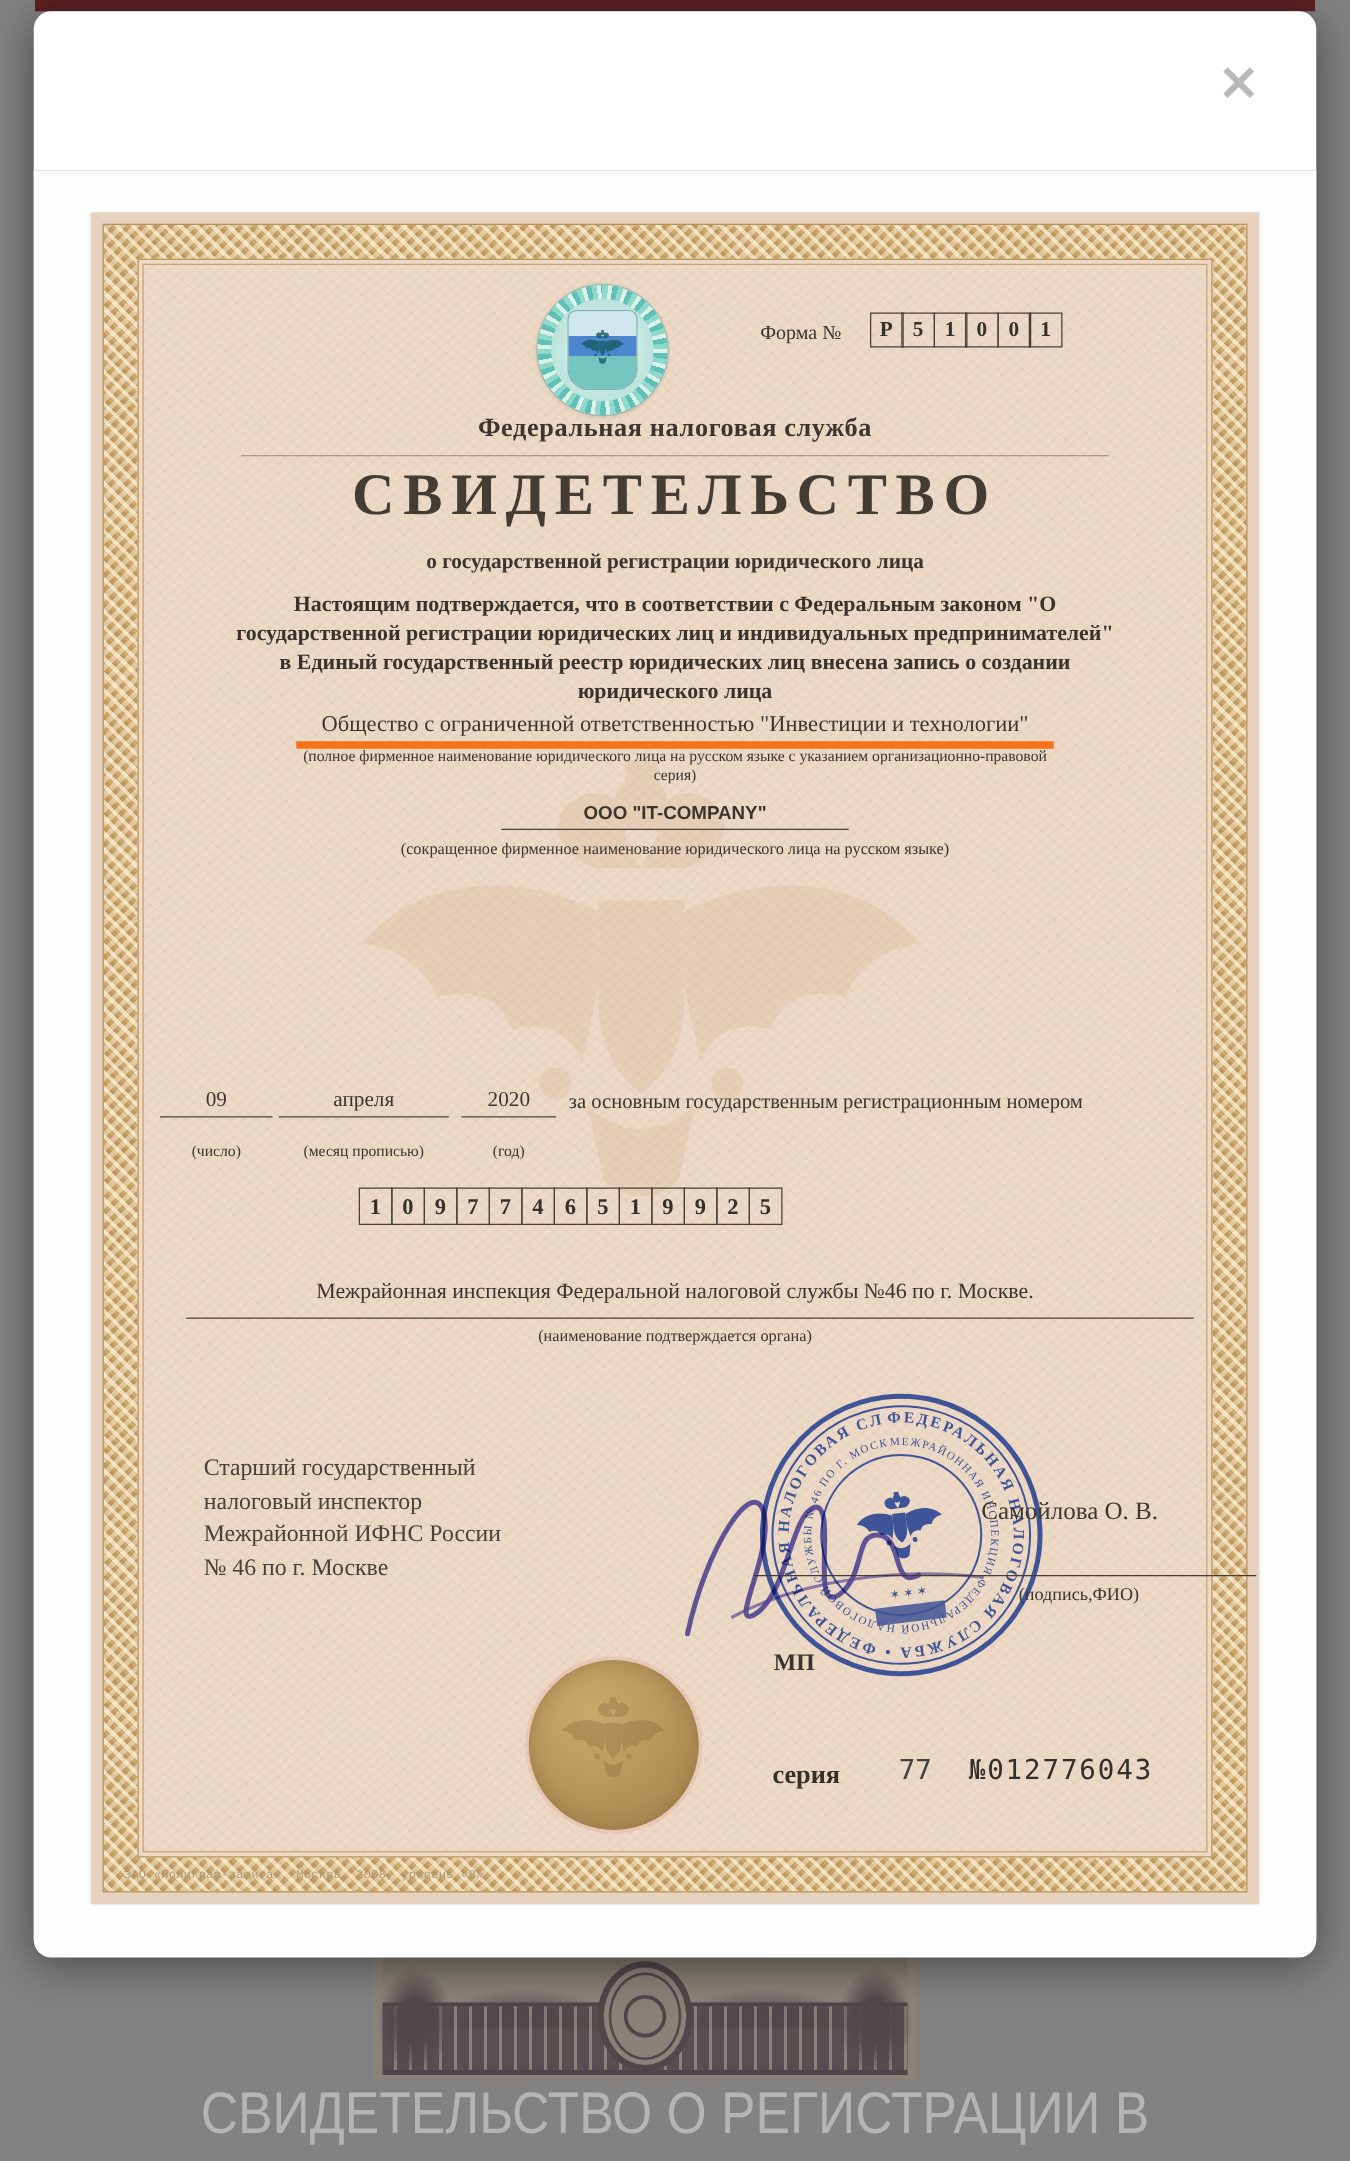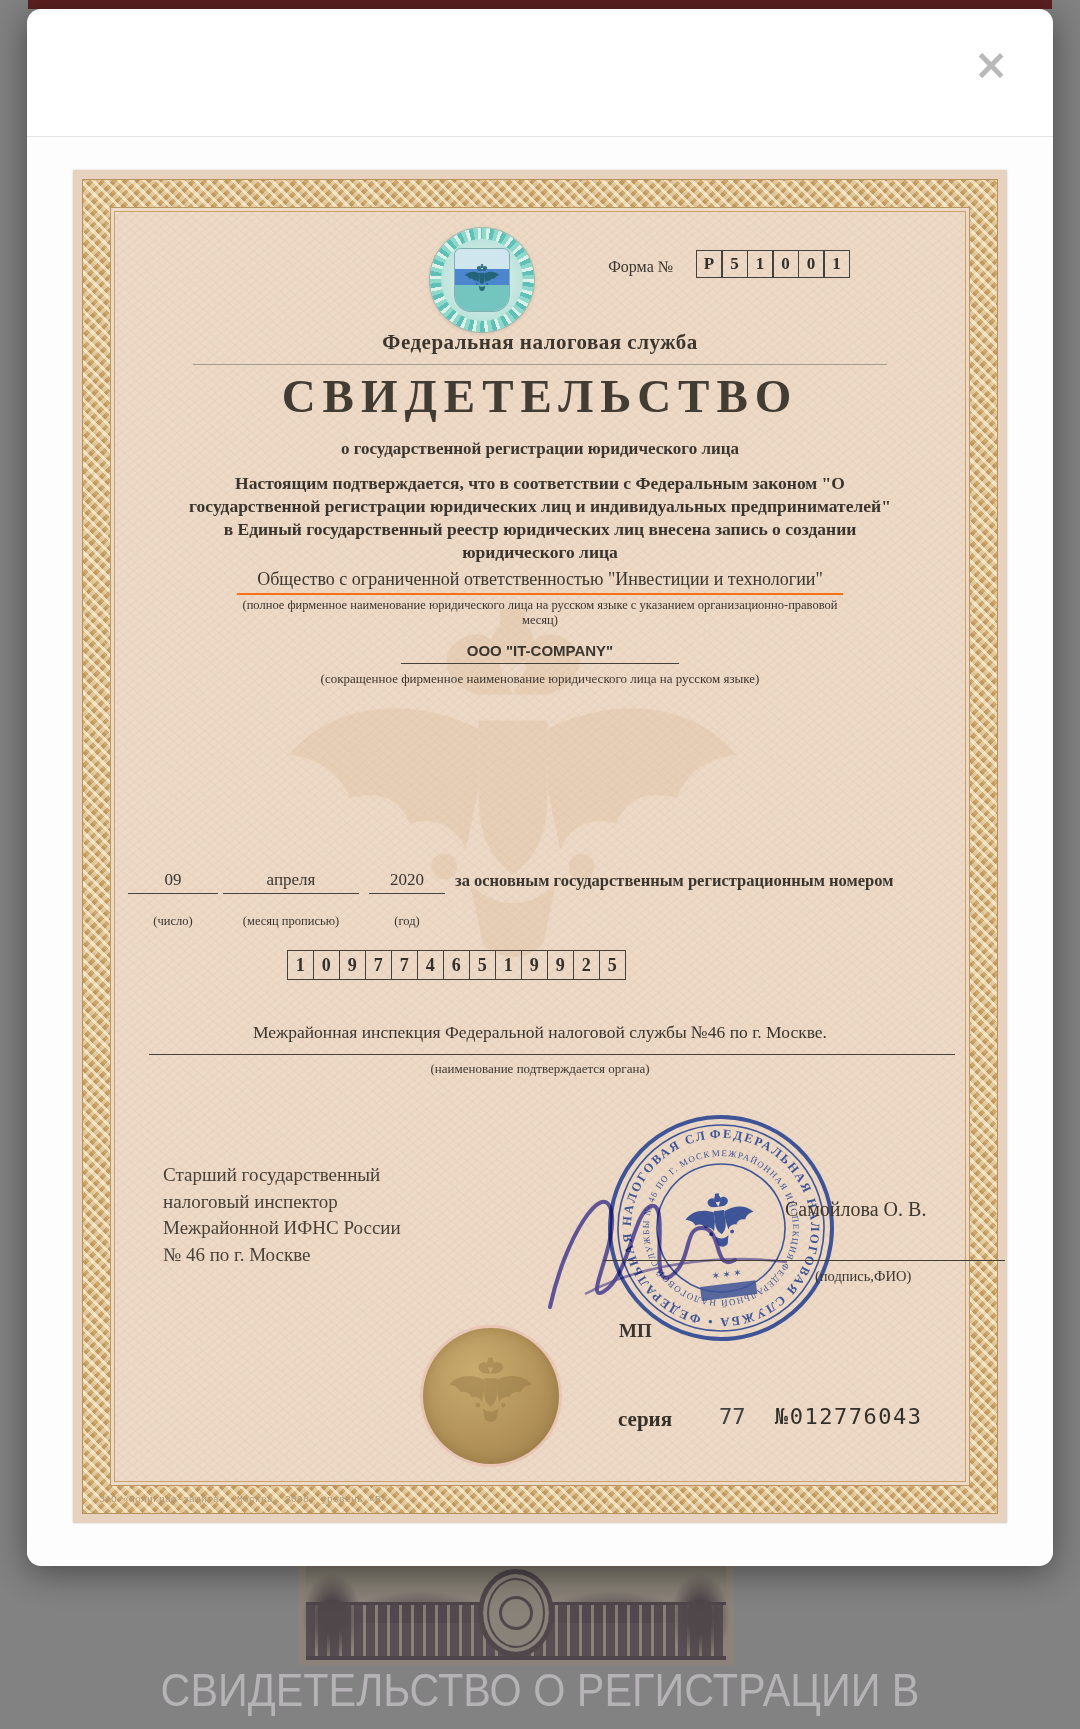--- a/index.html
+++ b/index.html
@@ -85,32 +85,32 @@
 
   .agency { left:0; top:160px; width:100%; text-align:center; font-size:21px; font-weight:700;
     letter-spacing:.5px; color:#3c362e; }
   .agency-line { left:120px; top:194px; width:694px; height:1px; background:#a39c90; }
   .cert-title { left:0; top:199px; width:100%; text-align:center; font-size:47px; font-weight:700;
     letter-spacing:7px; color:#423c33; }
   .cert-subtitle { left:0; top:269px; width:100%; text-align:center; font-size:17px; font-weight:700; }
   .paragraph { left:4%; top:302px; width:92%; text-align:center; font-size:17.5px; font-weight:700;
     line-height:23px; color:#38332c; }
   .fullname { left:0; top:399px; width:100%; text-align:center; font-size:18px; }
-  .fullname span.u { display:inline-block; border-bottom:2px solid #f97316; padding:0 20px 3px; }
+  .fullname span.u { display:inline-block; border-bottom:6px solid #f97316; padding:0 20px 3px; }
   .fullname-cap { left:7%; top:428px; width:86%; text-align:center; font-size:12.5px; line-height:15px; }
   .shortname { left:0; top:472px; width:100%; text-align:center;
     font-family:"Liberation Sans","DejaVu Sans",sans-serif; font-size:15px; font-weight:700; }
   .shortname span.u { display:inline-block; border-bottom:1px solid #46413a; padding:0 66px 4px; }
   .shortname-cap { left:0; top:501px; width:100%; text-align:center; font-size:13px; }
 
   .field { position:absolute; top:700px; text-align:center; font-size:17px; color:#3a352e; }
   .field .val { display:block; border-bottom:1px solid #4a453e; padding-bottom:3px; }
   .field .cap { display:block; font-size:12.5px; margin-top:20px; }
   .f-day { left:55px; width:90px; } .f-month { left:150px; width:136px; } .f-year { left:296px; width:76px; }
-  .ogrn-label { left:382px; top:701px; width:545px; font-size:16.5px; font-weight:700; }
+  .ogrn-label { left:382px; top:701px; width:545px; font-size:16.5px; font-weight:400; }
 
   .authority { left:0; top:852px; width:100%; text-align:center; font-size:17.5px; }
   .authority-line { left:76px; top:884px; width:806px; height:1px; background:#46413a; }
   .authority-cap { left:0; top:891px; width:100%; text-align:center; font-size:13px; }
 
   .signer-block { left:90px; top:992px; font-size:19px; line-height:26.5px; color:#474137; }
 
   .stamp { position:absolute; left:532px; top:942px; width:232px; height:232px;
     transform:rotate(-7deg); opacity:.92; mix-blend-mode:multiply; }
   .signature { position:absolute; left:452px; top:972px; width:312px; height:212px;
@@ -212,21 +212,21 @@
             <div>юридического лица</div>
           </div>
 
         <div class="abs cert-subtitle">о государственной регистрации юридического лица</div>
 
         <div class="abs fullname">
           <span class="u">Общество с ограниченной ответственностью "Инвестиции и технологии"</span>
         </div>
         <div class="abs fullname-cap">
             <div>(полное фирменное наименование юридического лица на русском языке с указанием организационно-правовой</div>
-            <div>месяц)</div>
+            <div>серия)</div>
           </div>
 
         <div class="abs shortname">
           <span class="u">ООО "IT-COMPANY"</span>
         </div>
         <div class="abs shortname-cap">(сокращенное фирменное наименование юридического лица на русском языке)</div>
 
         <div class="field f-day">
           <span class="val">09</span>
           <span class="cap">(число)</span>

